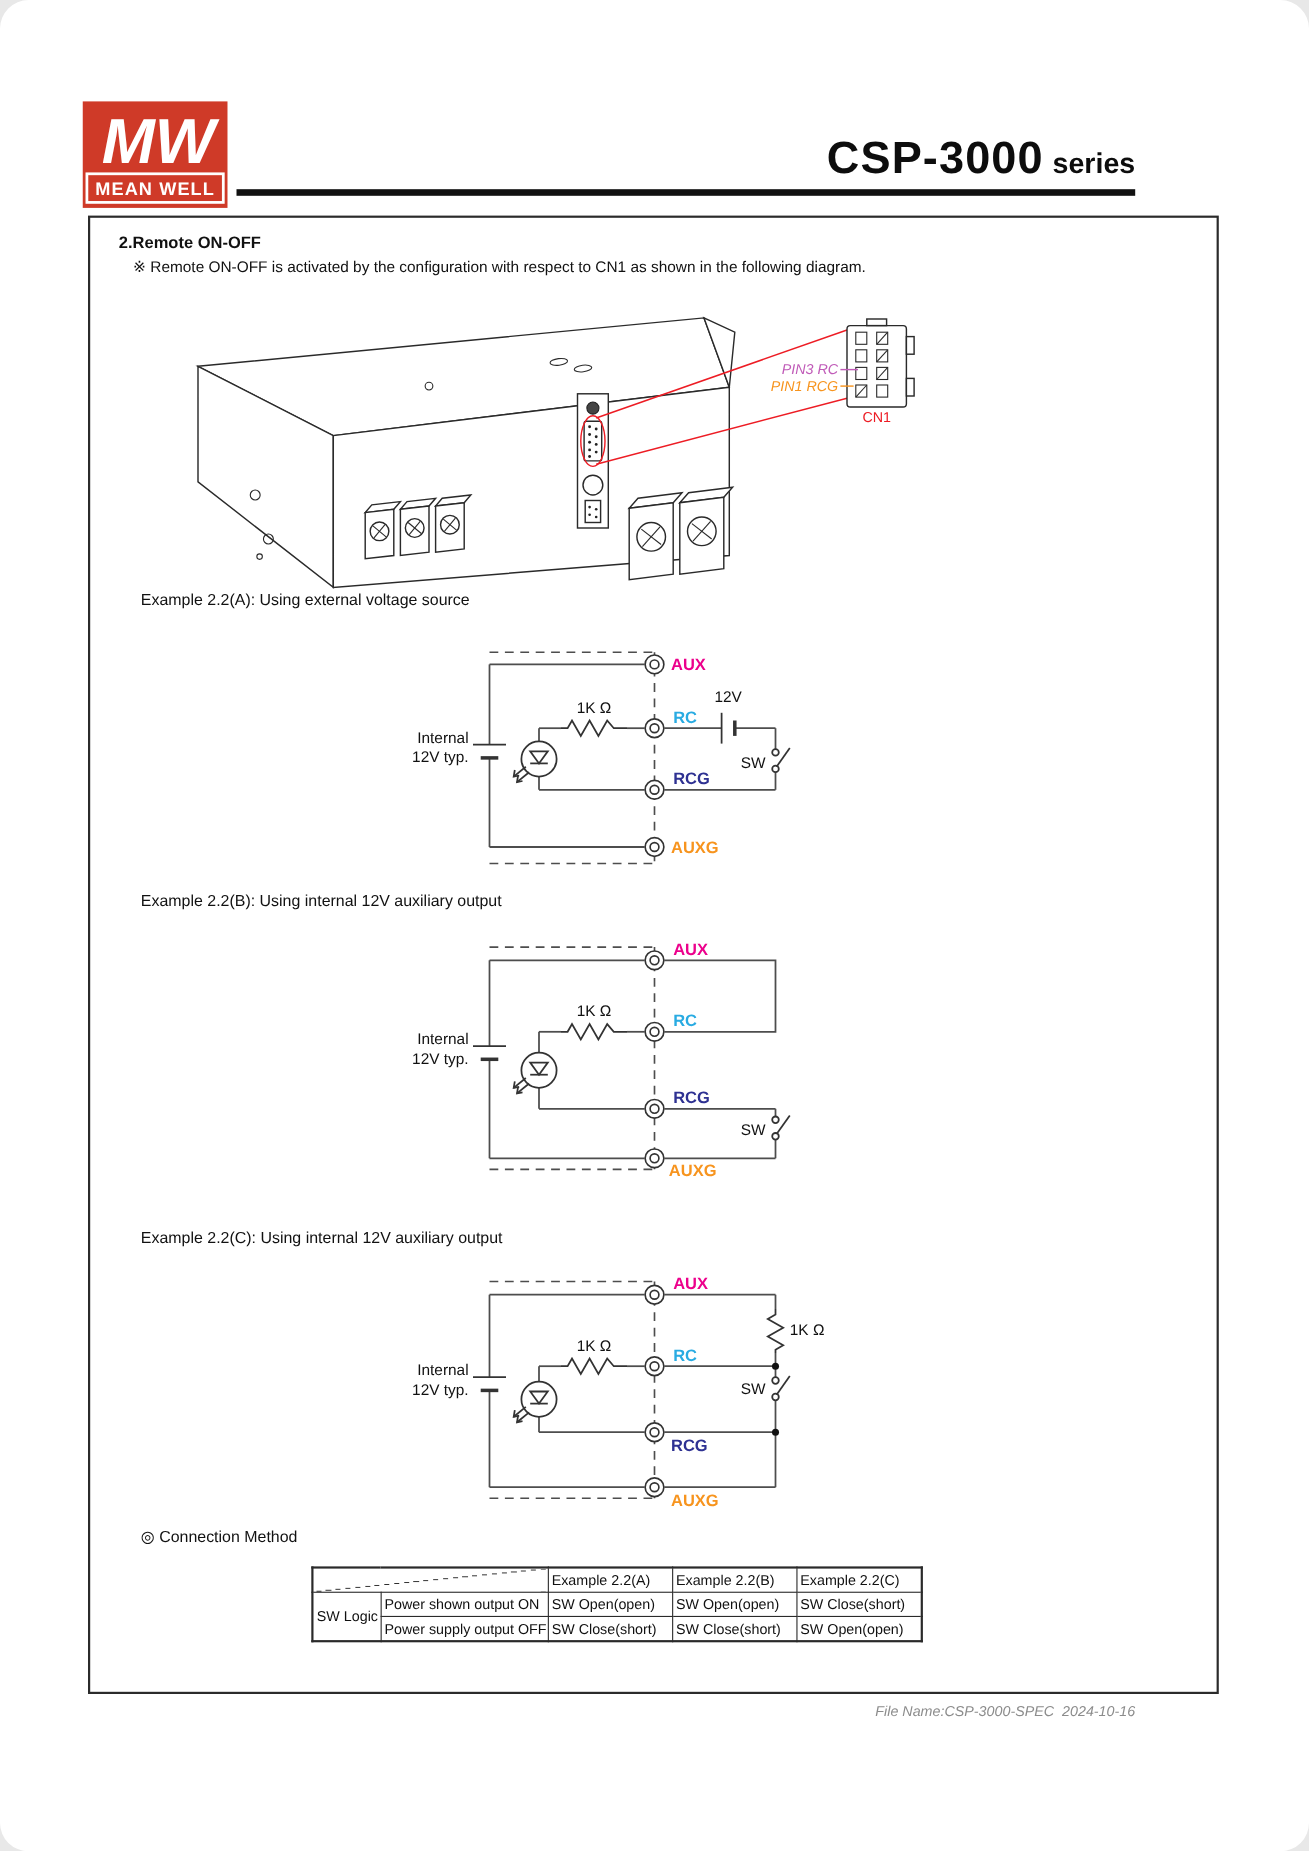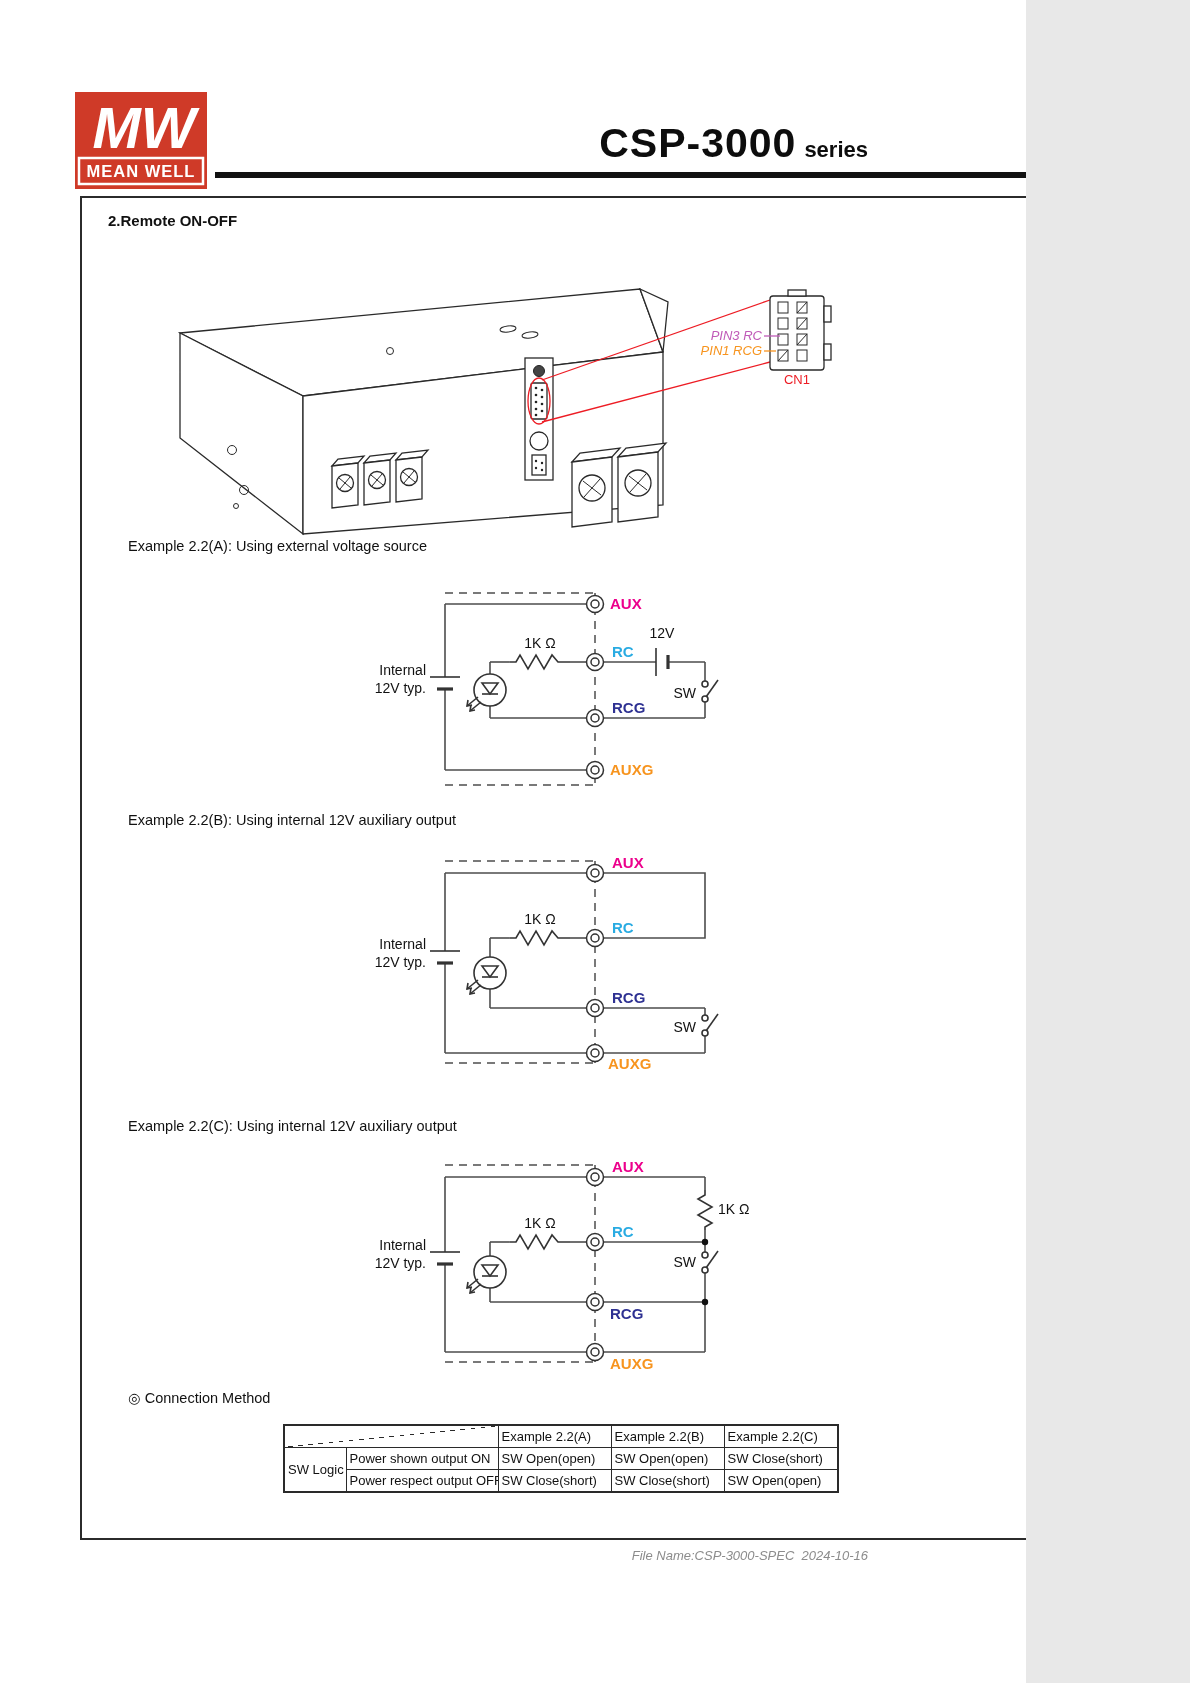--- a/index.html
+++ b/index.html
@@ -1,23 +1,23 @@
 <!DOCTYPE html>
 <html><head>
 <meta charset="utf-8">
 <style>
   html,body{margin:0;padding:0;background:#e8e8e8;}
-  .page{position:relative;width:1026px;height:1683px;background:#fff;overflow:hidden;
-        font-family:"Liberation Sans","DejaVu Sans",sans-serif;color:#111;}
+  .page{position:relative;width:1190px;height:1683px;background:#fff;overflow:hidden;
+        font-family:"Liberation Sans","DejaVu Sans",sans-serif;color:#111;border-radius:26px;}
   
   .logo{position:absolute;left:75px;top:92px;width:132px;height:97px;}
   .subtitle{position:absolute;left:217px;top:141px;font-size:21px;letter-spacing:.2px;color:#0d0d0d;}
   .series{position:absolute;right:158px;top:120px;white-space:nowrap;}
   .series-name{font-size:41px;font-weight:bold;letter-spacing:1px;color:#0d0d0d;}
-  .series-suffix{font-size:22px;font-weight:bold;margin-left:8px;color:#0d0d0d;}
+  .series-suffix{font-size:26px;font-weight:bold;margin-left:8px;color:#0d0d0d;}
   .header-rule{position:absolute;left:215px;top:172px;width:817px;height:6px;background:#111;}
   
   .content-box{position:absolute;left:80px;top:196px;width:1028px;height:1344px;
                border:2px solid #2b2b2b;box-sizing:border-box;}
   .sec-title{position:absolute;left:108px;top:212px;font-size:15px;font-weight:bold;}
   .sec-note{position:absolute;left:121px;top:234px;font-size:14px;}
   
   .psu-figure{position:absolute;left:140px;top:250px;width:740px;height:330px;}
   .extitle{position:absolute;left:128px;font-size:14.5px;}
   .circuit{position:absolute;left:360px;overflow:visible;}
@@ -60,20 +60,21 @@
     <text x="66" y="85" text-anchor="middle" font-size="16.5" font-weight="bold" letter-spacing="1" fill="#fff">MEAN WELL</text>
   </svg>
   <div class="series">
     <span class="series-name">CSP-3000</span><span class="series-suffix">series</span>
   </div>
   <div class="header-rule"></div>
 
   <div class="content-box"></div>
 
   <div class="sec-title">2.Remote ON-OFF</div>
+  <div class="sec-note">※ Remote ON-OFF is activated by the configuration with respect to CN1 as shown in the following diagram.</div>
 
   <svg class="psu-figure" viewBox="0 0 740 330">
     <defs>
       <clipPath id="panelClip">
           <polygon points="168,150 518,107 518,252 168,281"></polygon>
         </clipPath>
     </defs>
 
     <g>
       <polygon class="draw" points="40,83 500,39 523,102 163,146"></polygon>
@@ -489,21 +490,21 @@
       <td>Example 2.2(C)</td>
     </tr>
     <tr>
       <td rowspan="2">SW Logic</td>
       <td>Power shown output ON</td>
       <td>SW Open(open)</td>
       <td>SW Open(open)</td>
       <td>SW Close(short)</td>
     </tr>
     <tr>
-      <td>Power respect output OFF</td>
+      <td>Power supply output OFF</td>
       <td>SW Close(short)</td>
       <td>SW Close(short)</td>
       <td>SW Open(open)</td>
     </tr>
   </tbody>
     </table>
 
   <div class="footer">File Name:CSP-3000-SPEC  2024-10-16</div>
 </div>
 

